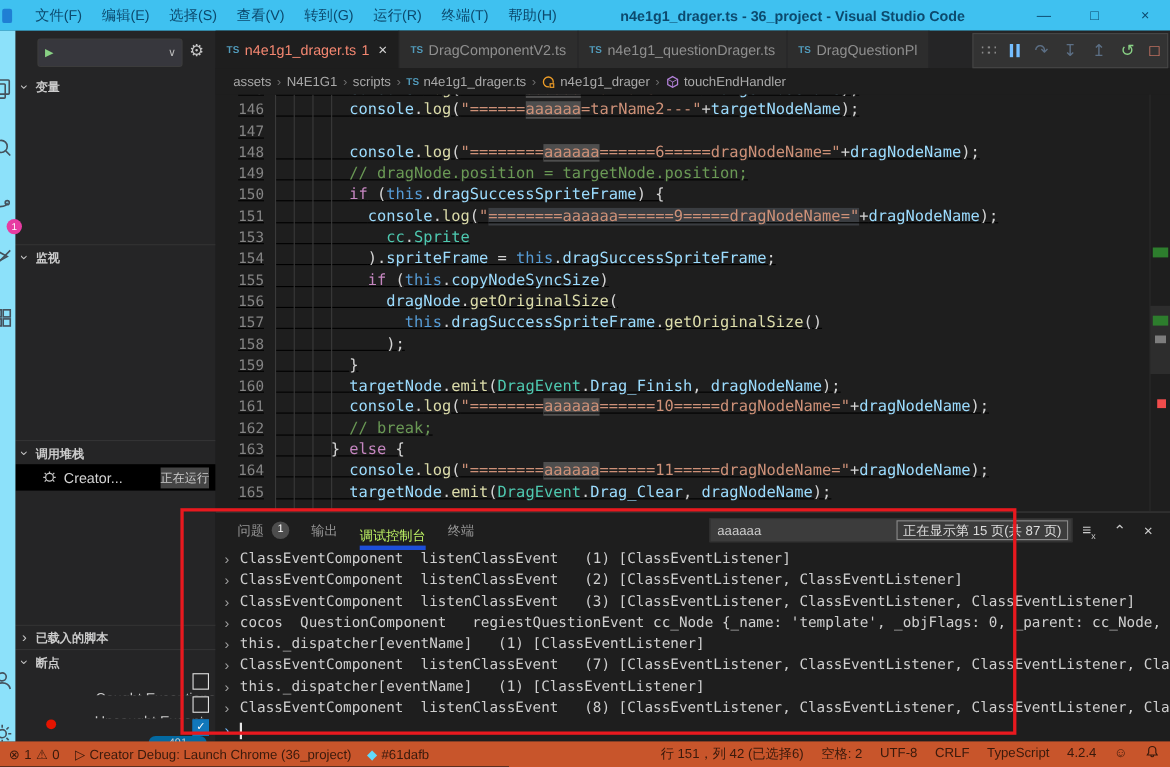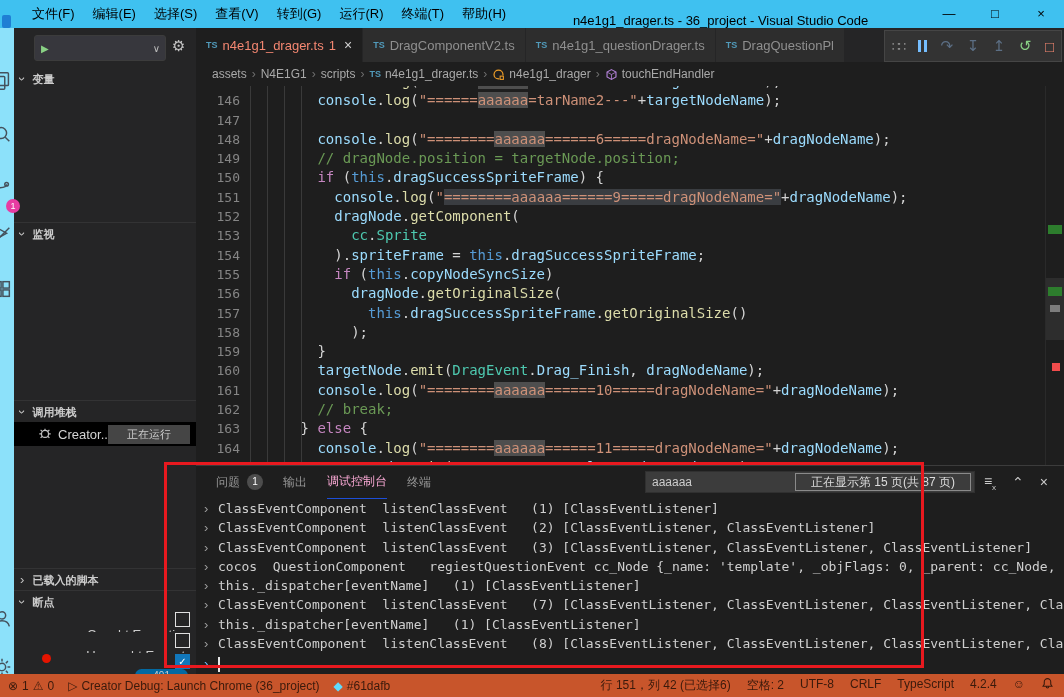--- a/index.html
+++ b/index.html
@@ -1,25 +1,25 @@
 <!DOCTYPE html>
 <html><head>
 <meta charset="utf-8">
 <style>
   html,body{margin:0;padding:0;background:#111;}
   #app{position:relative;width:1064px;height:697px;background:#1e1e1e;overflow:hidden;
        font-family:"Liberation Sans","DejaVu Sans",sans-serif;cursor:default;}
 
   
   .titlebar{position:absolute;left:0;top:0;width:1064px;height:28px;background:#3fc1f0;
-            display:flex;align-items:flex-end;color:#000000;font-size:13px;}
+            display:flex;align-items:center;color:#0c4a6e;font-size:13px;}
   .logo{width:9px;height:13px;background:#1f7fd4;border-radius:2px;margin-left:2px;}
   .menus{display:flex;margin-left:12px;}
   .menus span{padding:0 9px;line-height:28px;}
-  .win-title{flex:1;text-align:center;font-size:13px;}
+  .win-title{flex:1;text-align:center;font-size:13px;font-weight:bold;}
   .win-ctrls{display:flex;height:28px;}
   .win-ctrls span{width:46px;text-align:center;line-height:28px;font-size:13px;}
 
   
   .activitybar{position:absolute;left:0;top:28px;width:14px;height:646px;background:#8ce1fa;overflow:hidden;z-index:5;}
   .ab-ic{position:absolute;left:-9px;width:22px;height:22px;}
   .ab-ic svg{stroke:#44515c;fill:none;stroke-width:1.6px;}
   .ab-badge{position:absolute;left:6px;top:199px;width:14px;height:14px;border-radius:50%;
             background:#e73ca2;color:#fff;font-size:9px;line-height:14px;text-align:center;z-index:7;}
 
@@ -34,21 +34,21 @@
   .sec-hdr{position:absolute;left:0;width:182px;height:22px;line-height:22px;font-weight:bold;font-size:11px;
            color:#cccccc;border-top:1px solid #333334;}
   .sec-hdr .tw{display:inline-block;margin:0 5px 0 6px;color:#c5c5c5;font-weight:normal;
                transform:rotate(90deg);font-size:13px;}
   .sec-hdr.collapsed .tw{transform:none;}
   .cs-row{position:absolute;left:0;top:394px;width:182px;height:24px;background:#000000;
           display:flex;align-items:center;}
   .cs-row .bug{margin:0 6px 0 24px;}
   .cs-row .bug svg{stroke:#c5c5c5;fill:none;stroke-width:1.3px;}
   .cs-label{font-size:13px;color:#d4d4d4;flex:1;white-space:nowrap;overflow:hidden;}
-  .cs-badge{background:#454545;color:#cccccc;font-size:11px;padding:2px 19px;margin-right:6px;white-space:nowrap;text-align:center;}
+  .cs-badge{background:#454545;color:#cccccc;font-size:11px;padding:2px 0;margin-right:6px;white-space:nowrap;text-align:center;}
   .bp-row{position:absolute;left:0;width:182px;height:20px;display:flex;align-items:flex-end;font-size:13px;color:#cccccc;flex-direction:column;}
   .bp-dot{width:9px;height:9px;border-radius:50%;background:#e51400;position:absolute;left:28px;}
   .chk{width:13px;height:13px;border:1px solid #e0e0e0;background:#252526;margin:0 6px 0 47px;flex:none;}
   .chk.on{background:#1177bb;border-color:#1177bb;color:#fff;font-size:10px;line-height:13px;text-align:center;}
   .bp-label{white-space:nowrap;overflow:hidden;flex:1;}
   .bp-badge{background:#0369a1;color:#cccccc;font-size:10px;border-radius:8px;padding:1px 18px;margin-right:8px;}
 
   
   .editor{position:absolute;left:196px;top:28px;width:868px;height:538px;background:#1e1e1e;}
   .tabs{position:absolute;left:0;top:0;width:868px;height:34px;background:#252526;display:flex;}
@@ -68,21 +68,21 @@
   .grn{color:#89d185;}
   .red{color:#f48771;font-weight:bold;}
 
   .breadcrumbs{position:absolute;left:0;top:34px;width:868px;height:24px;display:flex;align-items:center;
                font-size:12px;color:#a9a9a9;padding-left:16px;box-sizing:border-box;background:#1e1e1e;}
   .breadcrumbs .sep{margin:0 5px;color:#6e6e6e;}
   .bc-tsic{color:#519aba;font-weight:bold;font-size:9px;margin-right:4px;}
   .bc-ic{margin-right:4px;display:inline-flex;}
 
   .code{position:absolute;left:0;top:58px;width:850px;height:379px;overflow:hidden;}
-  .code-inner{margin-top:-14px;}
+  .code-inner{margin-top:-14px;text-decoration:underline;}
   .cl{display:flex;height:19.3px;line-height:19.3px;font-size:14px;white-space:pre;}
   .ln{width:44px;text-align:right;color:#858585;font-size:13px;flex:none;
       font-family:"DejaVu Sans Mono",monospace;padding-right:0;}
   .ct{font-family:"DejaVu Sans Mono",monospace;margin-left:10px;}
   .ig{position:absolute;top:0;bottom:0;width:1px;background:#3a3a3a;}
   .tk-v{color:#9CDCFE}.tk-f{color:#DCDCAA}.tk-s{color:#CE9178}.tk-k{color:#C586C0}
   .tk-b{color:#569CD6}.tk-c{color:#6A9955}.tk-t{color:#4EC9B0}.tk-p{color:#D4D4D4}
   .hl-m{background:#4e4e4e;}
   .hl-sel{background:#3A3D41;}
 
@@ -91,29 +91,29 @@
   .rm1{left:2px;top:139px;width:14px;height:9px;background:#2d7d2d;}
   .rm2{left:2px;top:201px;width:14px;height:9px;background:#2d7d2d;}
   .rm3{left:4px;top:219px;width:10px;height:7px;background:#7d7d7d;}
   .rm4{left:6px;top:277px;width:8px;height:8px;background:#f14c4c;}
   .rslider{position:absolute;left:0;top:192px;width:18px;height:62px;background:rgba(255,255,255,0.07);}
 
   
   .panel{position:absolute;left:0;top:437px;width:868px;height:209px;background:#1e1e1e;border-top:1px solid #3c3c3c;}
   .panel-hdr{position:absolute;left:0;top:0;width:868px;height:32px;display:flex;align-items:center;}
   .ptab{margin-left:20px;font-size:12px;color:#969696;text-transform:none;display:flex;align-items:center;height:32px;}
-  .ptab.active{color:#f9a8d4;border-bottom:1px solid #1d4ed8;}
+  .ptab.active{color:#bef264;border-bottom:4px solid #1d4ed8;align-items:flex-end;}
   .pbadge{background:#4d4d4d;color:#ffffff;border-radius:50%;width:16px;height:16px;font-size:10px;
           line-height:16px;text-align:center;margin-left:7px;}
   .pfilter{position:absolute;left:449px;top:5px;width:330px;height:22px;background:#3c3c3c;border:1px solid #303030;
            display:flex;align-items:center;box-sizing:border-box;}
   .pfilter input{background:transparent;border:none;outline:none;color:#cccccc;font-size:12px;width:110px;
                  padding-left:6px;font-family:"Liberation Sans","DejaVu Sans",sans-serif;}
   .pfilter .fbadge{margin-left:auto;margin-right:3px;color:#dddddd;font-size:12px;border:1px solid #8a8a8a;
-                   padding:0 15px;line-height:16px;white-space:nowrap;}
+                   padding:0 5px;line-height:16px;white-space:nowrap;}
   .pacts{position:absolute;right:16px;top:7px;display:flex;gap:16px;color:#cccccc;font-size:14px;align-items:center;}
   .pacts .sub{font-size:8px;vertical-align:sub;}
   .console{position:absolute;left:0;top:33px;width:868px;height:176px;overflow:hidden;}
   .con-row{display:flex;height:19.3px;line-height:19.3px;align-items:center;}
   .con-tw{width:14px;color:#9e9e9e;margin-left:8px;font-size:13px;transform:rotate(0deg);flex:none;}
   .con-tx{font-family:"DejaVu Sans Mono",monospace;font-size:13px;color:#cfcfcf;white-space:pre;overflow:hidden;}
   .prompt-row{display:flex;height:19.3px;line-height:19.3px;align-items:center;margin-top:1px;}
   .prompt-ch{width:14px;color:#75beff;margin-left:8px;font-size:13px;}
   .caret{width:1.5px;height:15px;background:#e7e7e7;}
 
@@ -311,21 +311,20 @@
       <div class="ig" style="left:87.7px"></div>
       <div class="ig" style="left:104.6px"></div>
       <div class="code-inner">
           <div class="cl"><span class="ln">145</span><span class="ct">        <span class="tk-v">console</span><span class="tk-p">.</span><span class="tk-f">log</span><span class="tk-p">(</span><span class="tk-s">"======</span><span class="tk-s hl-m">aaaaaa</span><span class="tk-s">=tarName1---"</span><span class="tk-p">+</span><span class="tk-v">targetNodeName</span><span class="tk-p">);</span></span></div>
           <div class="cl"><span class="ln">146</span><span class="ct">        <span class="tk-v">console</span><span class="tk-p">.</span><span class="tk-f">log</span><span class="tk-p">(</span><span class="tk-s">"======</span><span class="tk-s hl-m">aaaaaa</span><span class="tk-s">=tarName2---"</span><span class="tk-p">+</span><span class="tk-v">targetNodeName</span><span class="tk-p">);</span></span></div>
           <div class="cl"><span class="ln">147</span><span class="ct"></span></div>
           <div class="cl"><span class="ln">148</span><span class="ct">        <span class="tk-v">console</span><span class="tk-p">.</span><span class="tk-f">log</span><span class="tk-p">(</span><span class="tk-s">"========</span><span class="tk-s hl-m">aaaaaa</span><span class="tk-s">======6=====dragNodeName="</span><span class="tk-p">+</span><span class="tk-v">dragNodeName</span><span class="tk-p">);</span></span></div>
           <div class="cl"><span class="ln">149</span><span class="ct">        <span class="tk-c">// dragNode.position = targetNode.position;</span></span></div>
           <div class="cl"><span class="ln">150</span><span class="ct">        <span class="tk-k">if</span><span class="tk-p"> (</span><span class="tk-b">this</span><span class="tk-p">.</span><span class="tk-v">dragSuccessSpriteFrame</span><span class="tk-p">) {</span></span></div>
           <div class="cl"><span class="ln">151</span><span class="ct">          <span class="tk-v">console</span><span class="tk-p">.</span><span class="tk-f">log</span><span class="tk-p">(</span><span class="tk-s">"</span><span class="tk-s hl-sel">========aaaaaa======9=====dragNodeName="</span><span class="tk-p">+</span><span class="tk-v">dragNodeName</span><span class="tk-p">);</span></span></div>
-          <div class="cl"><span class="ln">152</span><span class="ct">          <span class="tk-v">dragNode</span><span class="tk-p">.</span><span class="tk-f">getComponent</span><span class="tk-p">(</span></span></div>
           <div class="cl"><span class="ln">153</span><span class="ct">            <span class="tk-t">cc</span><span class="tk-p">.</span><span class="tk-t">Sprite</span></span></div>
           <div class="cl"><span class="ln">154</span><span class="ct">          <span class="tk-p">).</span><span class="tk-v">spriteFrame</span><span class="tk-p"> = </span><span class="tk-b">this</span><span class="tk-p">.</span><span class="tk-v">dragSuccessSpriteFrame</span><span class="tk-p">;</span></span></div>
           <div class="cl"><span class="ln">155</span><span class="ct">          <span class="tk-k">if</span><span class="tk-p"> (</span><span class="tk-b">this</span><span class="tk-p">.</span><span class="tk-v">copyNodeSyncSize</span><span class="tk-p">)</span></span></div>
           <div class="cl"><span class="ln">156</span><span class="ct">            <span class="tk-v">dragNode</span><span class="tk-p">.</span><span class="tk-f">getOriginalSize</span><span class="tk-p">(</span></span></div>
           <div class="cl"><span class="ln">157</span><span class="ct">              <span class="tk-b">this</span><span class="tk-p">.</span><span class="tk-v">dragSuccessSpriteFrame</span><span class="tk-p">.</span><span class="tk-f">getOriginalSize</span><span class="tk-p">()</span></span></div>
           <div class="cl"><span class="ln">158</span><span class="ct">            <span class="tk-p">);</span></span></div>
           <div class="cl"><span class="ln">159</span><span class="ct">        <span class="tk-p">}</span></span></div>
           <div class="cl"><span class="ln">160</span><span class="ct">        <span class="tk-v">targetNode</span><span class="tk-p">.</span><span class="tk-f">emit</span><span class="tk-p">(</span><span class="tk-t">DragEvent</span><span class="tk-p">.</span><span class="tk-v">Drag_Finish</span><span class="tk-p">, </span><span class="tk-v">dragNodeName</span><span class="tk-p">);</span></span></div>
           <div class="cl"><span class="ln">161</span><span class="ct">        <span class="tk-v">console</span><span class="tk-p">.</span><span class="tk-f">log</span><span class="tk-p">(</span><span class="tk-s">"========</span><span class="tk-s hl-m">aaaaaa</span><span class="tk-s">======10=====dragNodeName="</span><span class="tk-p">+</span><span class="tk-v">dragNodeName</span><span class="tk-p">);</span></span></div>
           <div class="cl"><span class="ln">162</span><span class="ct">        <span class="tk-c">// break;</span></span></div>

